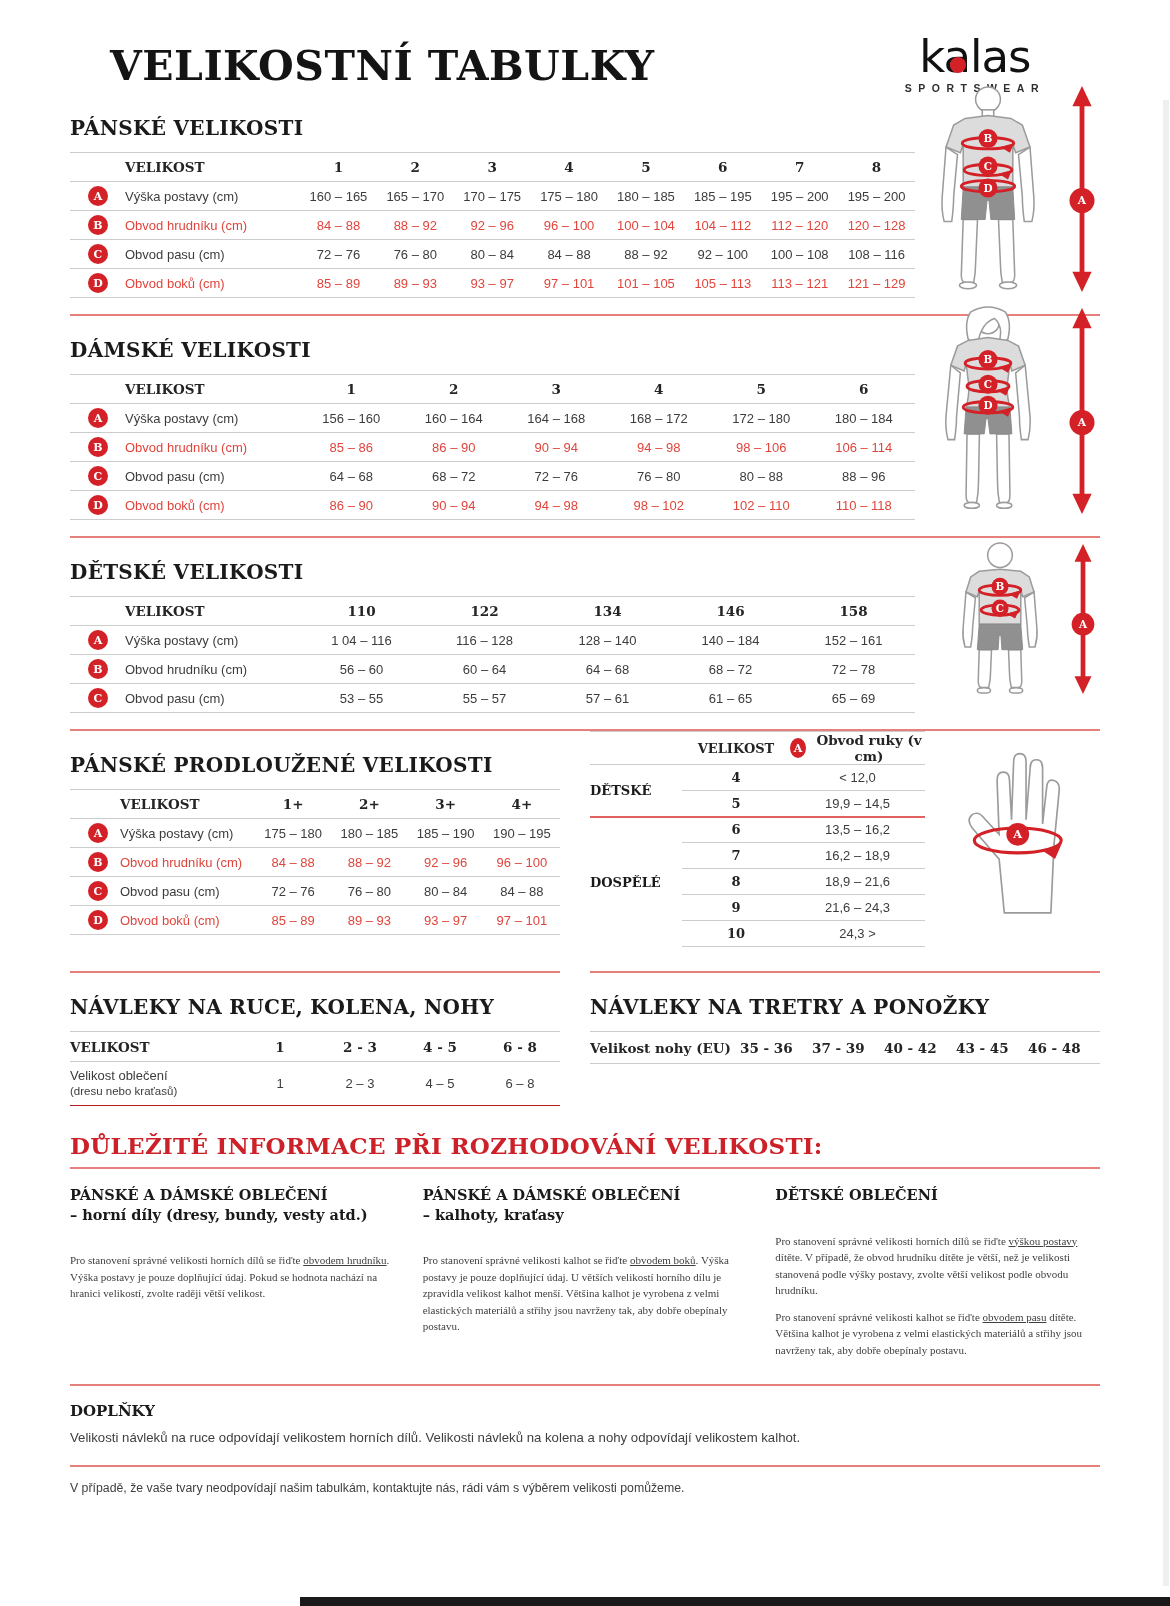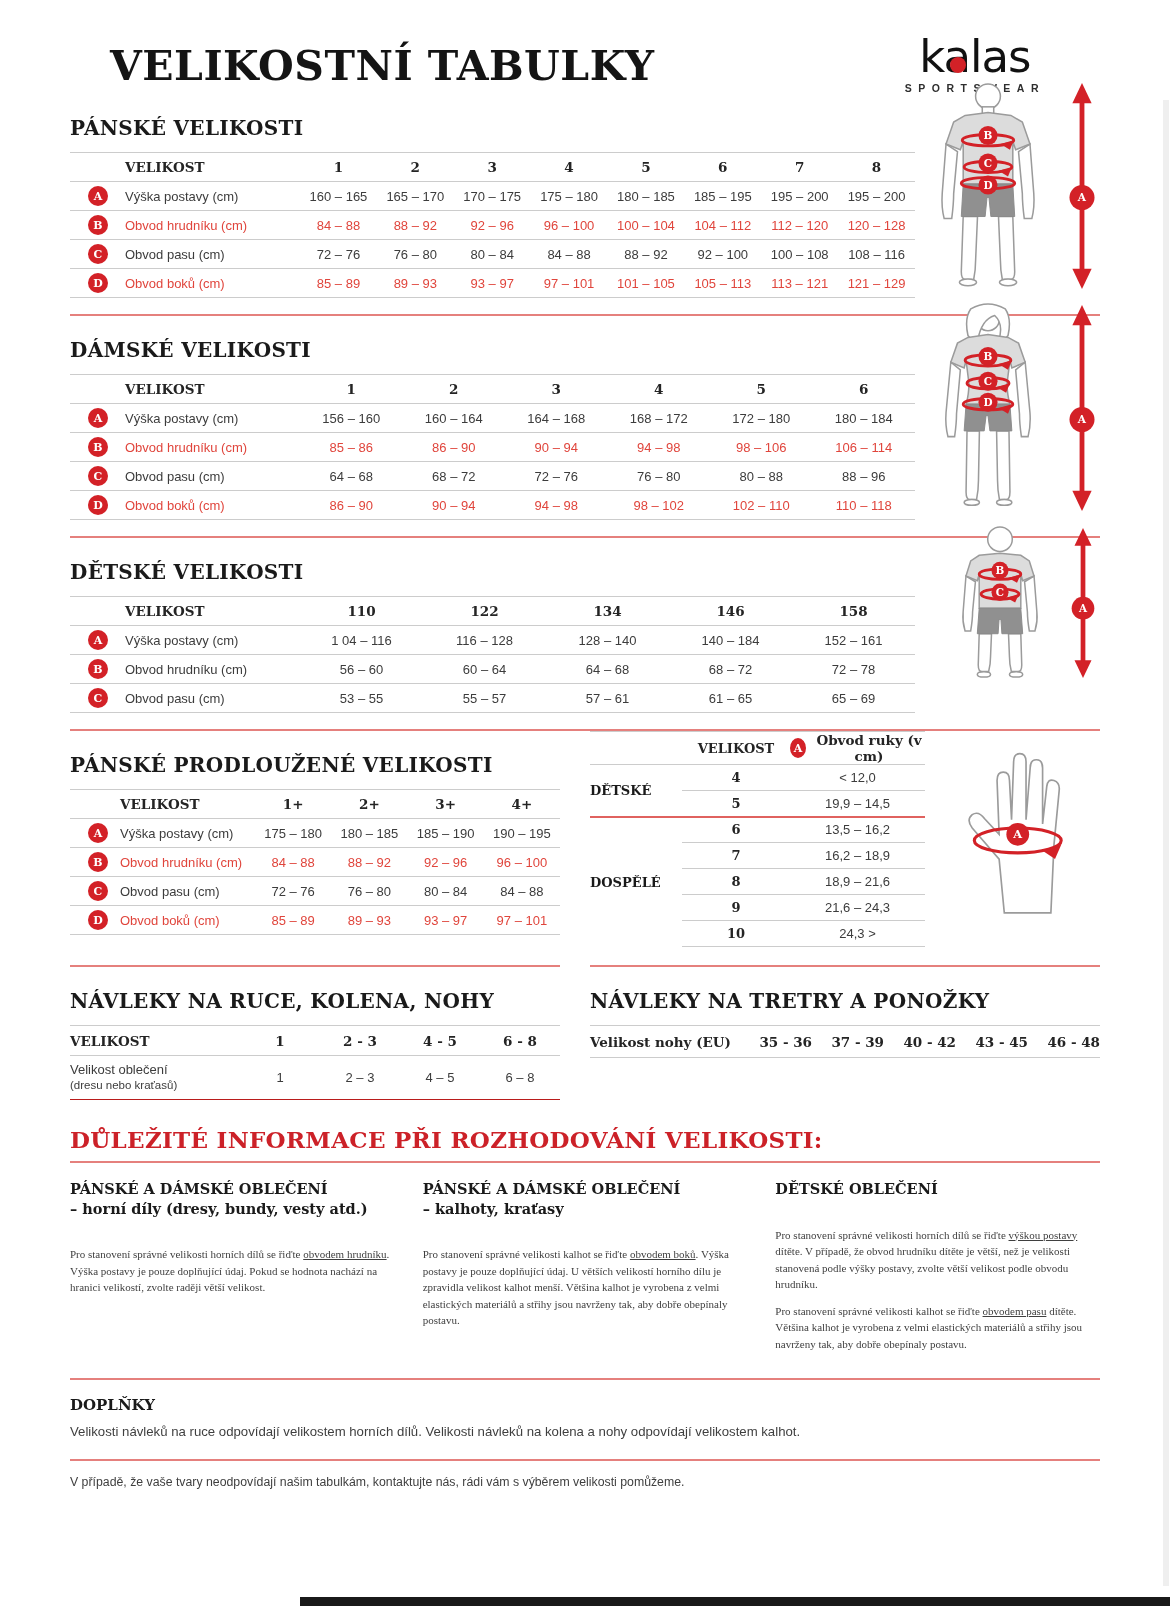--- a/index.html
+++ b/index.html
@@ -19,21 +19,21 @@
   .logo { text-align:center; margin-right:55px; }
   .logo-word {
     position:relative; display:inline-block; font-family:"DejaVu Sans", sans-serif;
     font-weight:normal; font-size:45px; line-height:1; color:#111; letter-spacing:-1px;
   }
   .logo-dot { position:absolute; left:31px; bottom:6px; width:16px; height:16px;
     border-radius:50%; background:#d32127; }
   .logo-sub { font-size:10.5px; font-weight:bold; letter-spacing:6.5px; color:#2e2e2e; margin-top:3px; }
 
   
-  .sect { display:flex; justify-content:space-between; align-items:flex-start; }
+  .sect { display:flex; justify-content:space-between; align-items:center; }
   h2 {
     font-family:"DejaVu Serif", serif; font-weight:bold; font-size:20px;
     color:#1a1a1a; letter-spacing:0.3px; margin:22px 0 12px 0;
   }
   .divider-red { border:none; height:2px; background:#e5807d; margin:16px 0 0 0; }
 
   
   table { border-collapse:collapse; table-layout:fixed; }
   .size-table { width:845px; }
   .size-table.narrow { width:490px; }
@@ -75,21 +75,21 @@
   .colsect { border-top:2px solid #e5807d; }
   .sleeves-table { width:490px; }
   .sleeves-table thead tr { border-top:1px solid #ccc; border-bottom:1px solid #ccc; }
   .sleeves-table tbody tr { border-bottom:1px solid #b91c1c; }
   .sleeves-table th { height:30px; }
   .sleeves-table td { height:44px; vertical-align:middle; font-size:13px; text-align:center; }
   .sl-label { text-align:left !important; line-height:1.25; }
   .sl-label .l2 { font-size:11.5px; }
   .overshoes-table { width:510px; }
   .overshoes-table tr { border-top:1px solid #ccc; border-bottom:1px solid #ccc; }
-  .overshoes-table td { height:32px; vertical-align:middle; text-align:right;
+  .overshoes-table td { height:32px; vertical-align:middle; text-align:left;
     font-family:"DejaVu Serif", serif; font-weight:bold; font-size:13.5px; color:#242424; }
   td.os-label { text-align:left; }
 
   
   .info-h {
     font-family:"DejaVu Serif", serif; font-weight:bold; font-size:23px;
     color:#cc2128; letter-spacing:0.3px; margin:26px 0 8px 0;
   }
   .info-underline { height:2px; background:#e5807d; margin-bottom:16px; }
   .info-cols { display:grid; grid-template-columns:repeat(3,1fr); column-gap:28px; }
@@ -556,21 +556,21 @@
           <path class="fig-outline" d="M45,170 L40,118 L14,88 Q8,80 14,75 Q20,71 26,79 L40,94 L38,42 Q38,34 44,34 Q50,34 50,42 L52,80 L54,24 Q54,16 60,16 Q66,16 66,24 L66,80 L70,30 Q70,22 76,22 Q82,22 82,30 L82,84 L86,48 Q87,40 93,42 Q99,44 98,52 L93,104 L90,170 Z"></path>
           <ellipse class="fig-measure" cx="58" cy="100" rx="42" ry="12" stroke-width="4"></ellipse>
           <polygon class="fig-red" points="82,110 100,104 94,118"></polygon>
           <circle class="fig-red" cx="58" cy="94" r="11"></circle>
           <text class="fig-badge-t" x="58" y="98">A</text>
         </svg>
       </div>
     </div>
   </div>
 
-  <div class="two-col" style="margin-top:18px">
+  <div class="two-col" style="margin-top:24px">
     <div class="colsect">
       <h2>NÁVLEKY NA RUCE, KOLENA, NOHY</h2>
       <table class="sleeves-table" id="table-sleeves">
           <colgroup>
             <col style="width: 170px;">
             <col>
             <col>
             <col>
             <col>
           </colgroup>

